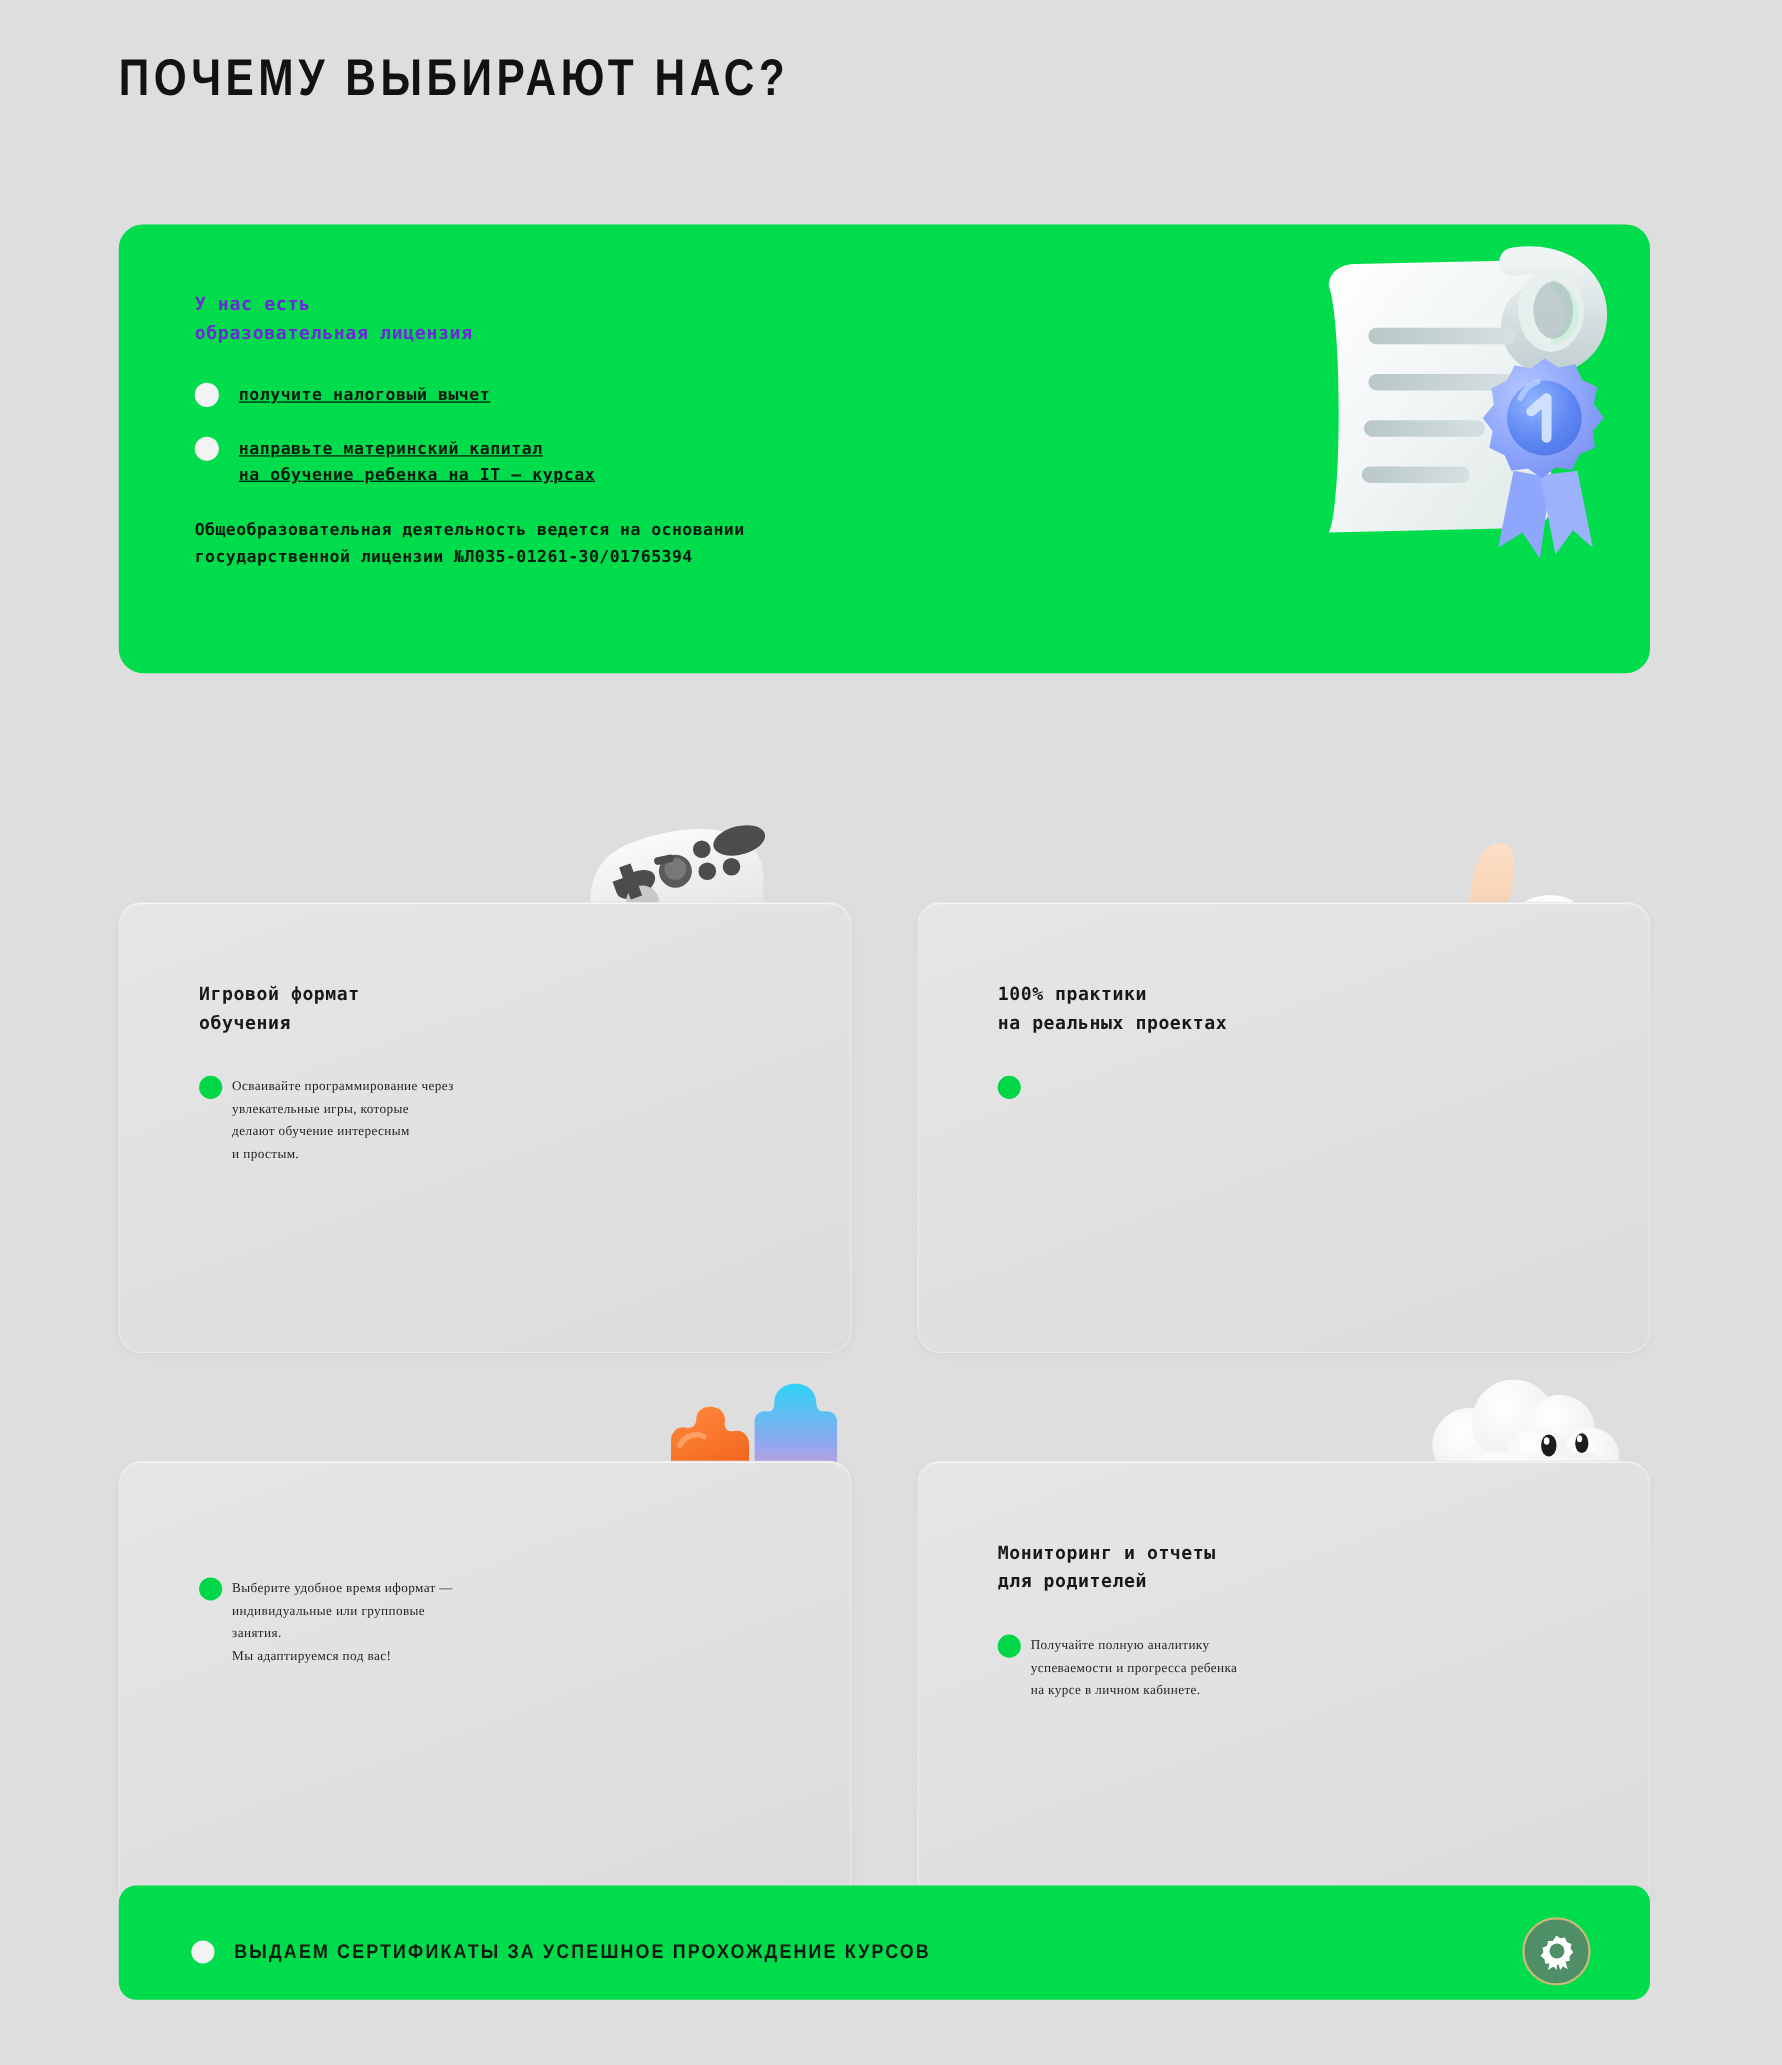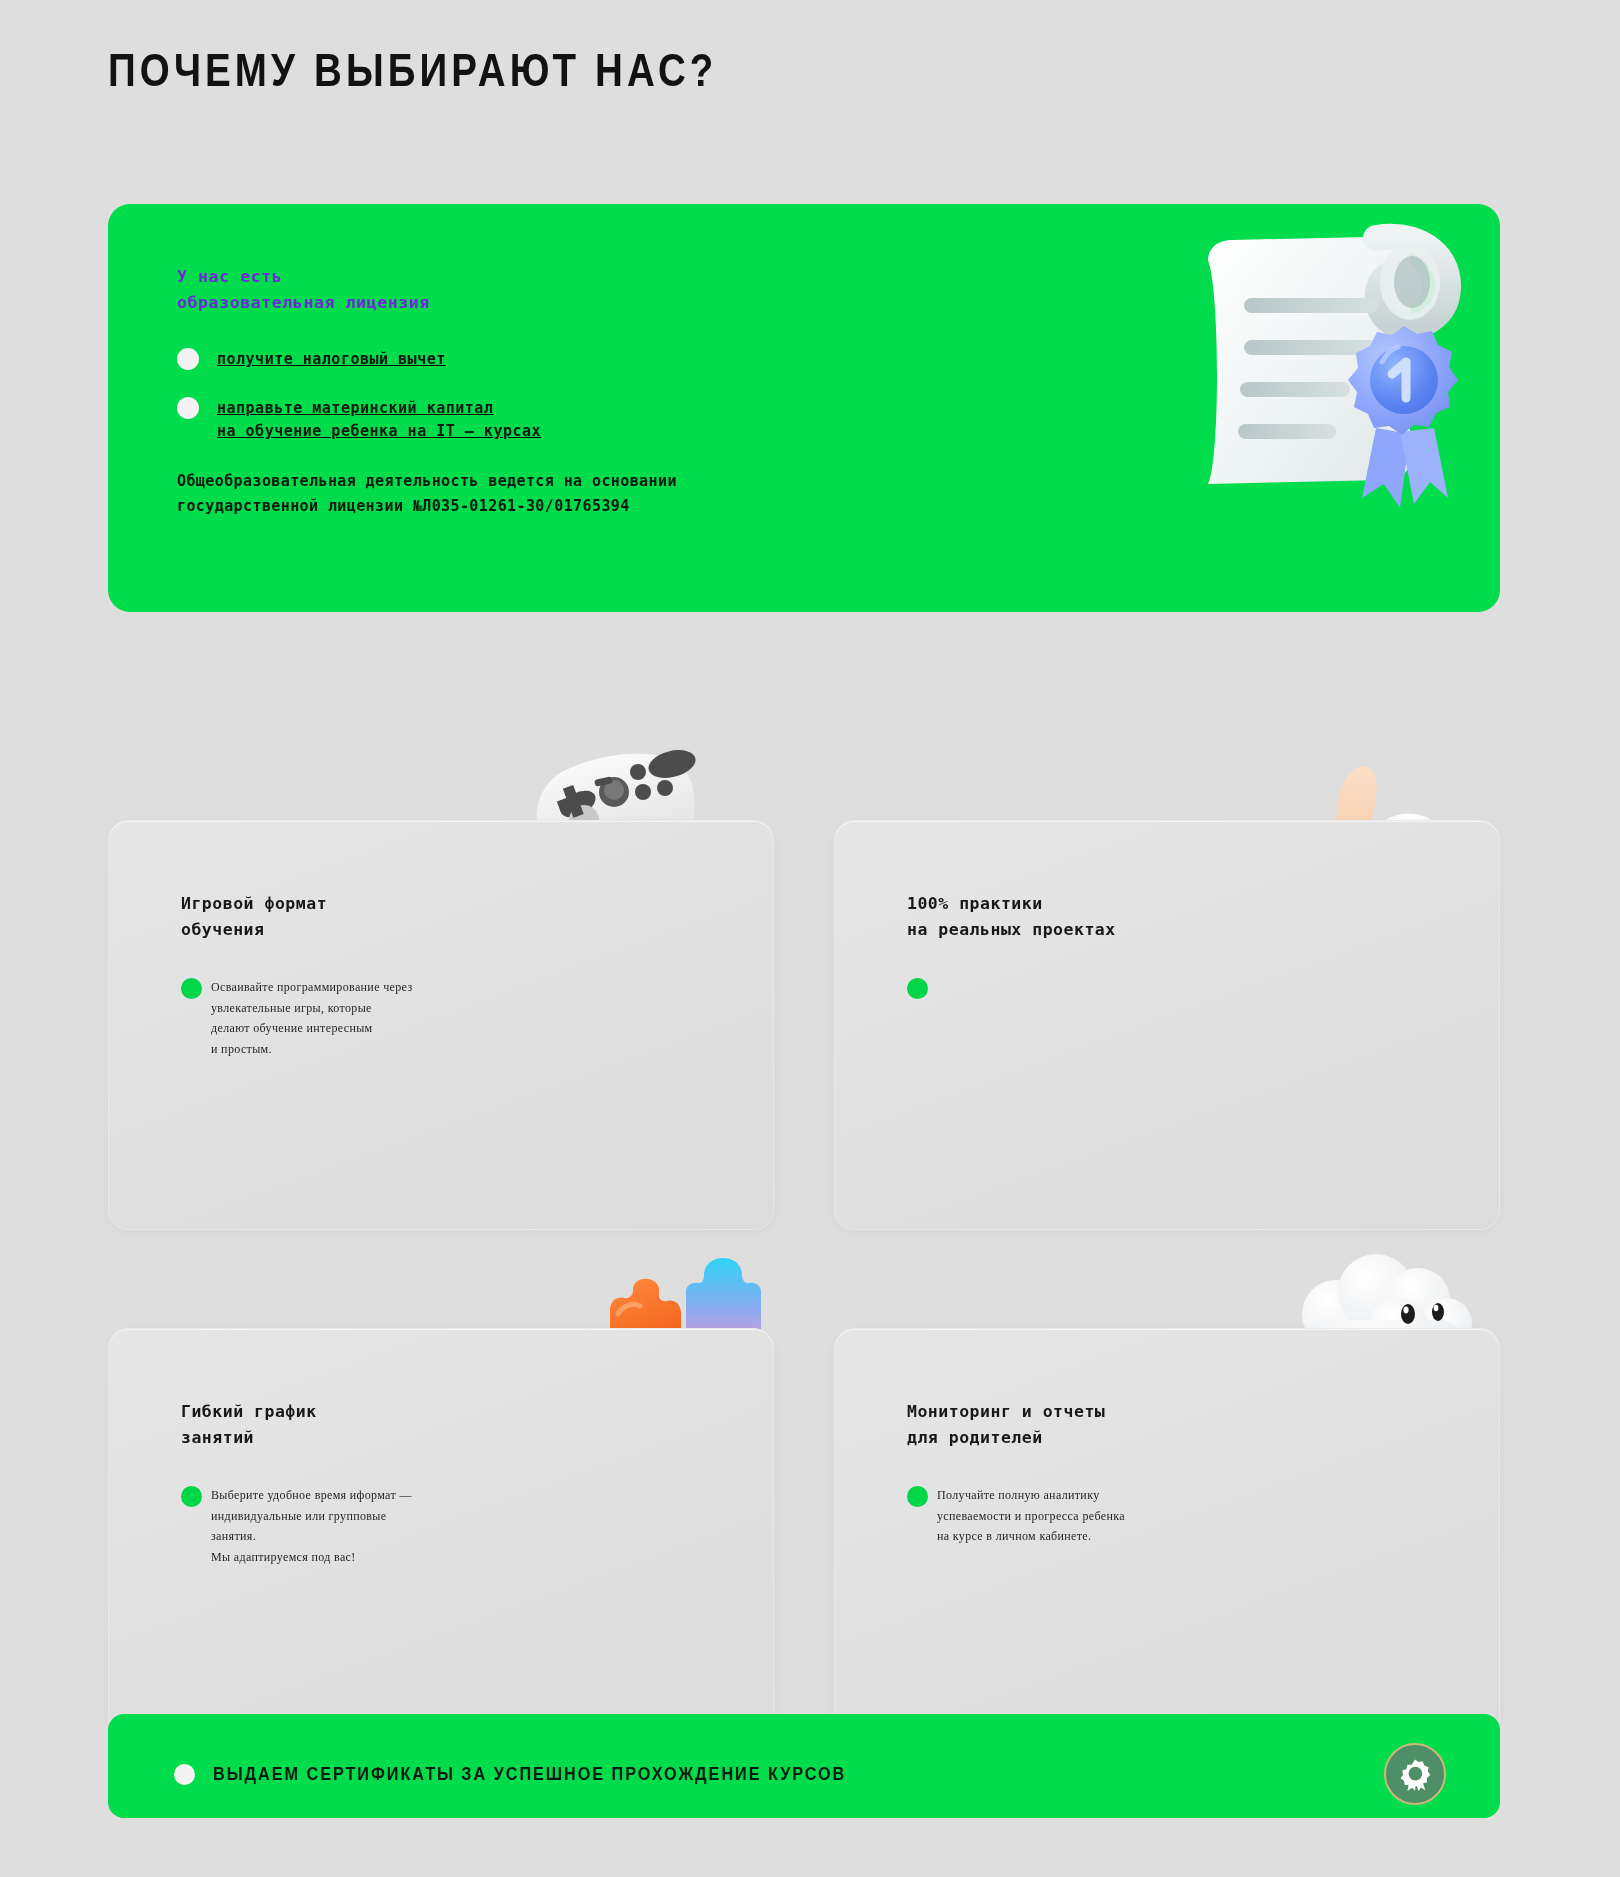--- a/index.html
+++ b/index.html
@@ -405,22 +405,20 @@
             </linearGradient>
           </defs>
           <path d="M98 108 L98 44 C98 38 103 34 110 35 C114 36 116 32 116 27 C116 17 124 10 135 10
                    C146 10 154 17 154 27 C154 32 157 36 161 35 C168 34 173 38 173 44 L173 108 Z" fill="url(#cyanG)"></path>
           <path d="M22 108 L22 62 C22 54 28 48 36 50 C42 51 45 47 45 42 C45 34 52 30 60 31
                    C68 32 72 38 71 45 C70 51 74 54 79 53 C87 51 93 57 93 65 L93 108 Z" fill="url(#orangeG)"></path>
           <path d="M30 66 C34 58 44 54 52 58" stroke="#ffb07a" stroke-width="5" fill="none" stroke-linecap="round" opacity="0.7"></path>
         </svg>
         <div class="card">
           <div class="card-body">
-            <div class="card-title">Гибкий график
-занятий</div>
             <div class="card-bullet">
               <span class="bullet-dot-green"></span>
               <span class="card-text">Выберите удобное время иформат —
 индивидуальные или групповые
 занятия.
 Мы адаптируемся под вас!</span>
             </div>
           </div>
         </div>
       </div>

